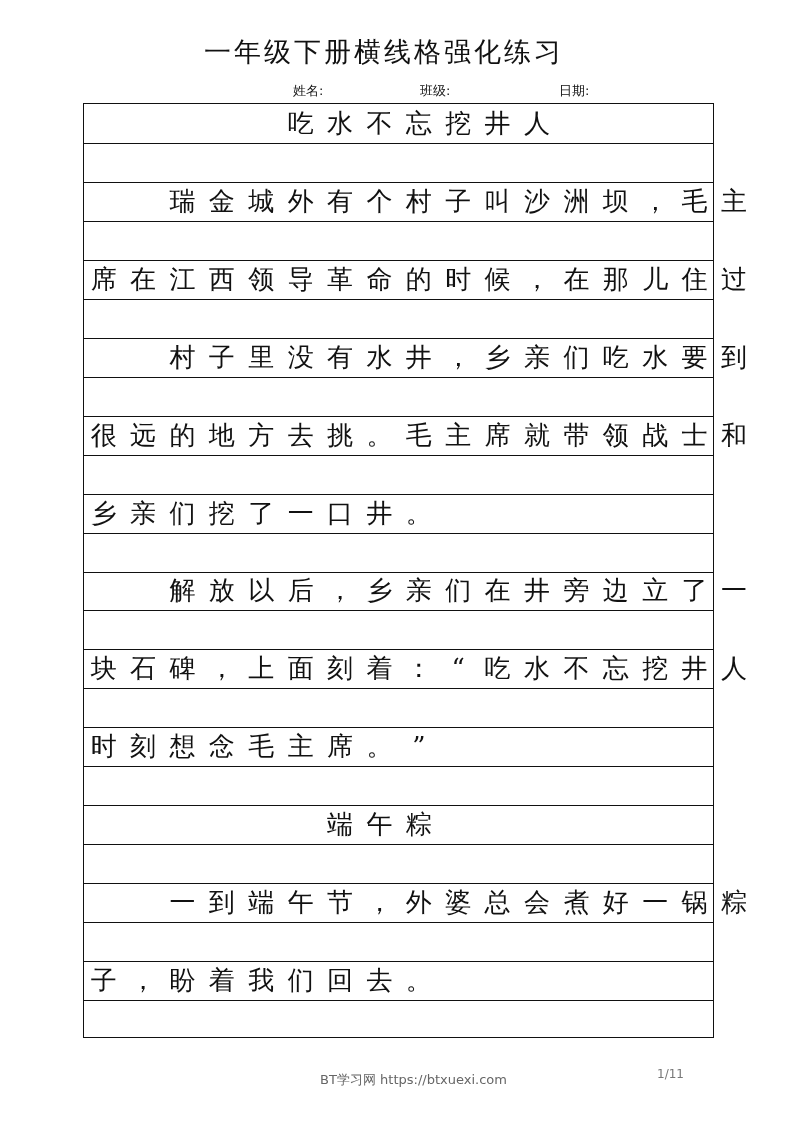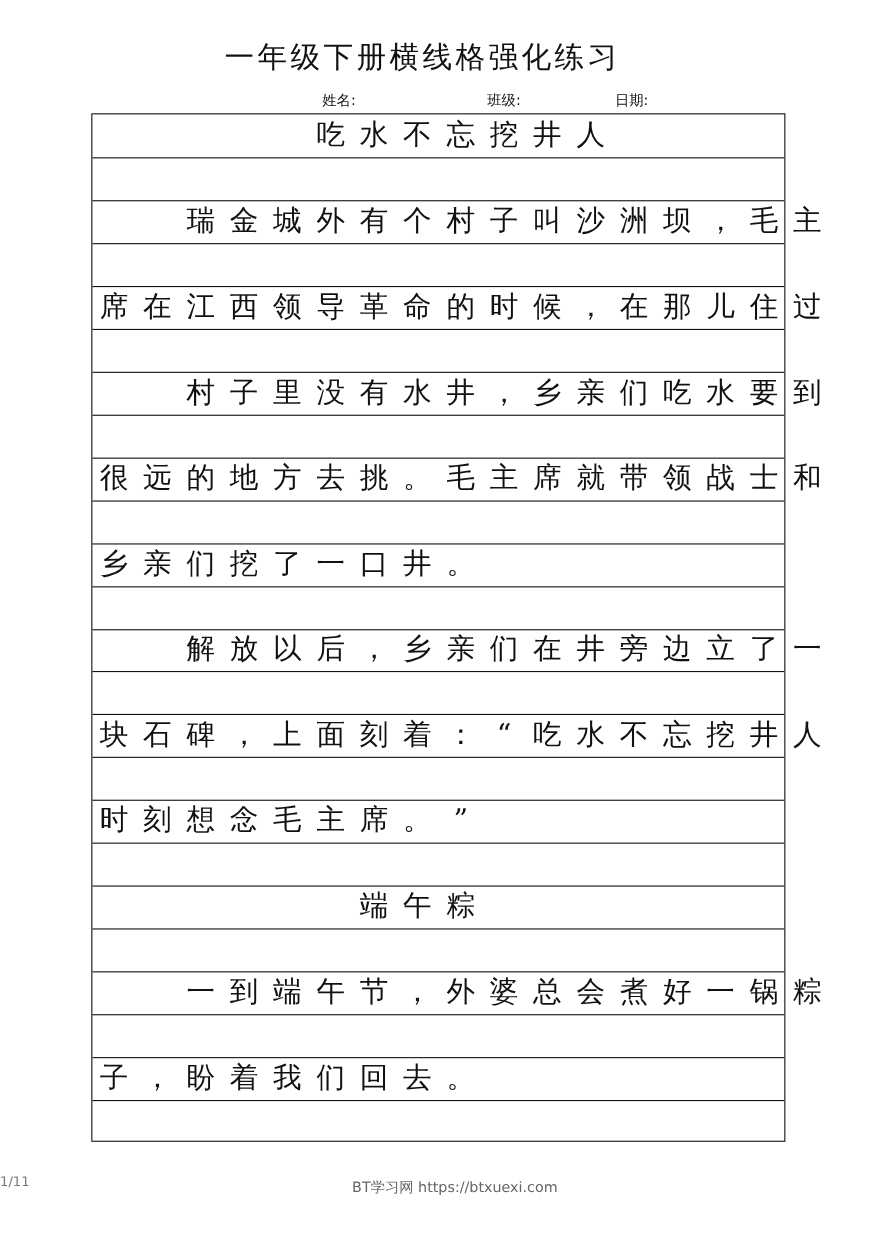--- a/index.html
+++ b/index.html
@@ -13,31 +13,31 @@
     .sheet { position: absolute; left: 83px; top: 103px; width: 631px; height: 935px;
              border: 1.5px solid #111; box-sizing: border-box; }
     .row { position: absolute; left: 0; width: 100%; height: 39px; border-top: 1.5px solid #111;
            box-sizing: border-box; }
     .row.first { border-top: none; }
     .text { position: absolute; left: 0; bottom: 2px; width: 100%; height: 36px;
             font-size: 26px; line-height: 36px; white-space: nowrap; display: flex; }
     .text .ch { display: inline-block; width: 39.4px; text-align: center; flex: none; }
     .footer { position: absolute; top: 1071px; left: 0; width: 793px; text-align: center;
               font-family: "DejaVu Sans", "Liberation Sans", sans-serif; font-size: 13px; color: #666; margin-left: 17px; }
-    .pagenum { position: absolute; top: 1067px; left: 0; width: 684px; text-align: left;
+    .pagenum { position: absolute; top: 1067px; left: 0; width: 684px; text-align: right;
                font-family: "DejaVu Sans", "Liberation Sans", sans-serif; font-size: 12px; color: #777; }
   </style>
 </head>
 <body>
 
 <div class="title">一年级下册横线格强化练习</div>
 
 <div class="info">
   <span style="left:293px">姓名:</span>
-  <span style="left:443px">班级:</span>
+  <span style="left:420px">班级:</span>
   <span style="left:559px">日期:</span>
 </div>
 
 <div class="sheet" id="sheet">
     <div class="row first" style="top: 0px; height: 38.9583px;">
       <div class="text">
         <span class="ch"></span>
         <span class="ch"></span>
         <span class="ch"></span>
         <span class="ch"></span>

